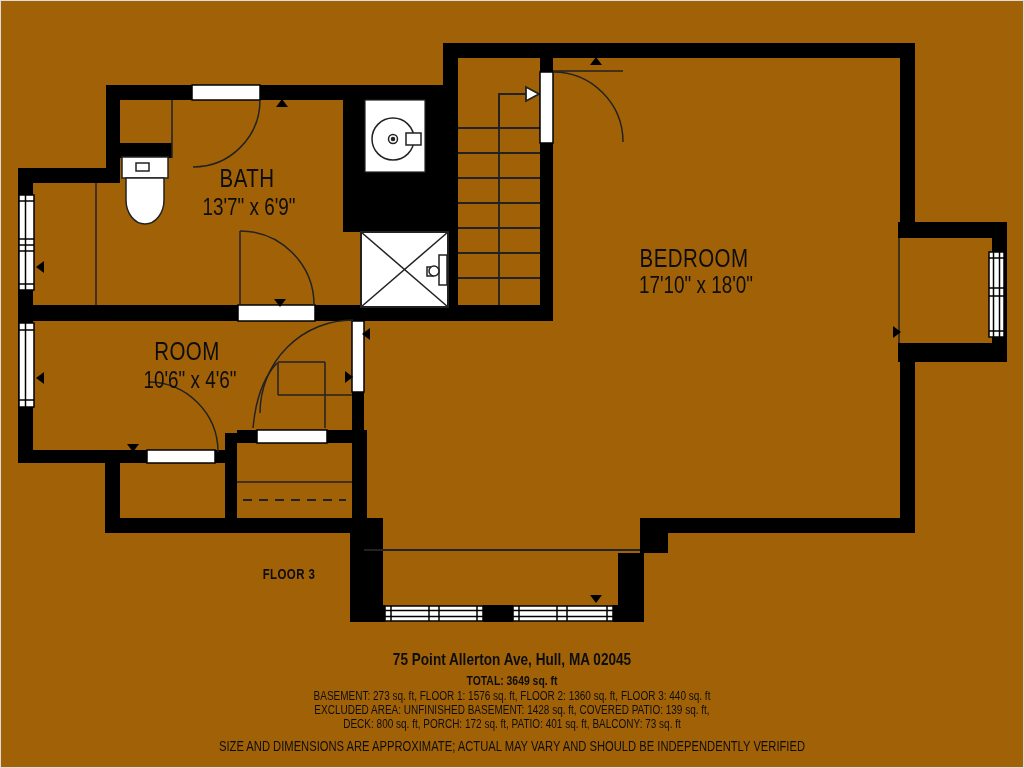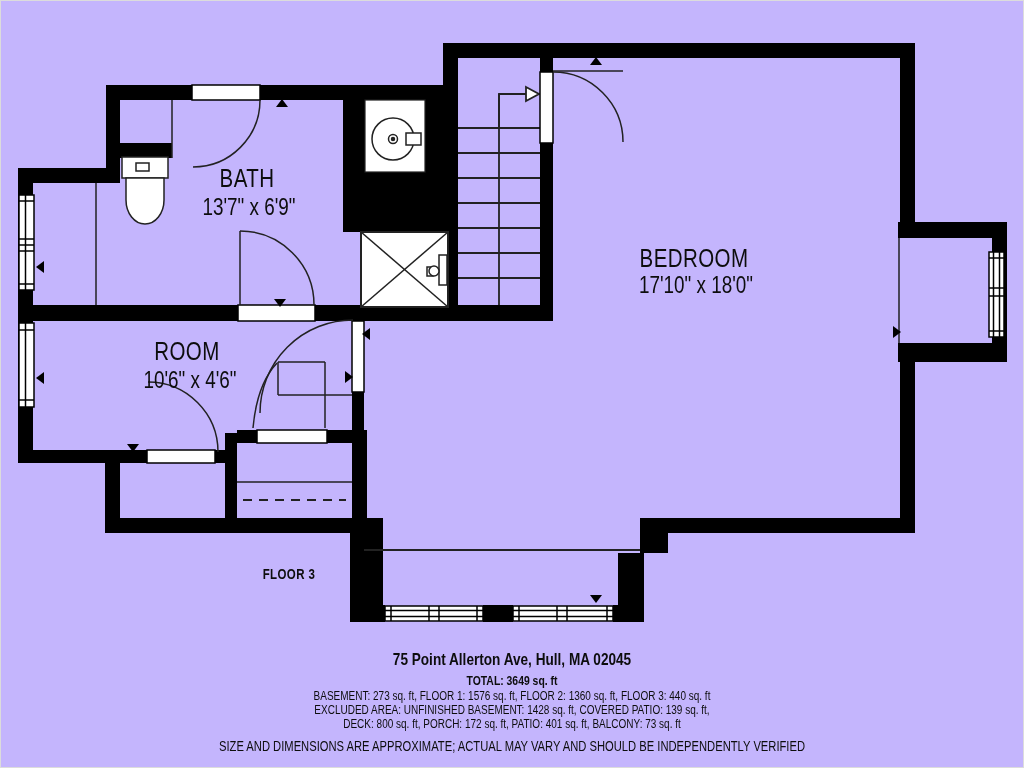--- a/index.html
+++ b/index.html
@@ -1,17 +1,17 @@
 <!DOCTYPE html>
 <html><head>
 <meta charset="utf-8">
 <style>
   html,body{margin:0;padding:0;background:#fff;}
   .page{
-    position:relative;width:1024px;height:768px;background:#c4b5fd;
+    position:relative;width:1024px;height:768px;background:#a16207;
     font-family:"Liberation Sans", sans-serif;color:#111;
     box-shadow:inset 0 0 0 1px #dcdcdc;overflow:hidden;
   }
   .plan-svg{position:absolute;left:0;top:0;}
   .plan-label{
     position:absolute;transform:translate(-50%,-50%) scaleX(0.82);
     white-space:nowrap;color:#0d0d0d;text-align:center;line-height:1;
   }
   .room-name{font-size:25px;letter-spacing:0.5px;}
   .room-dims{font-size:23px;}

